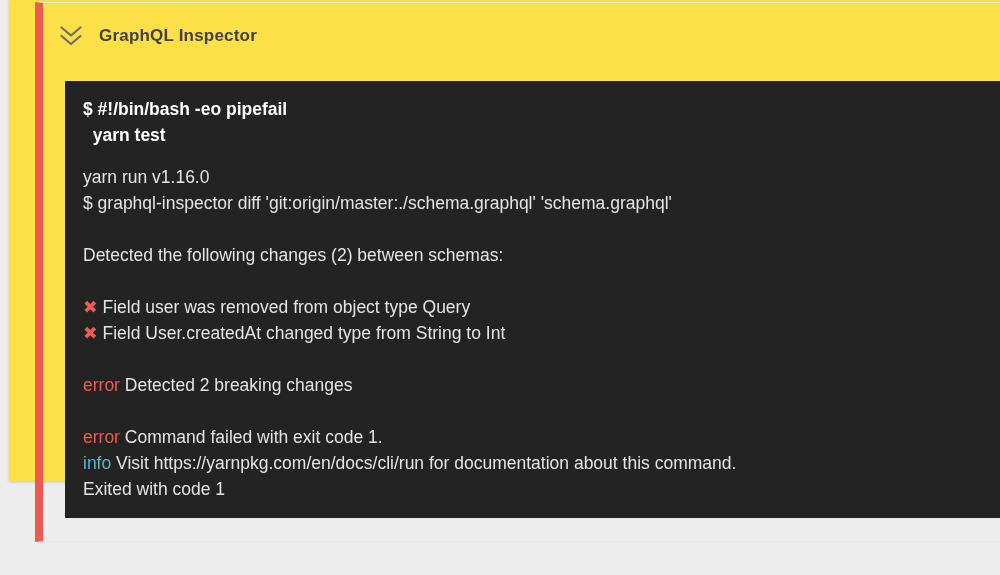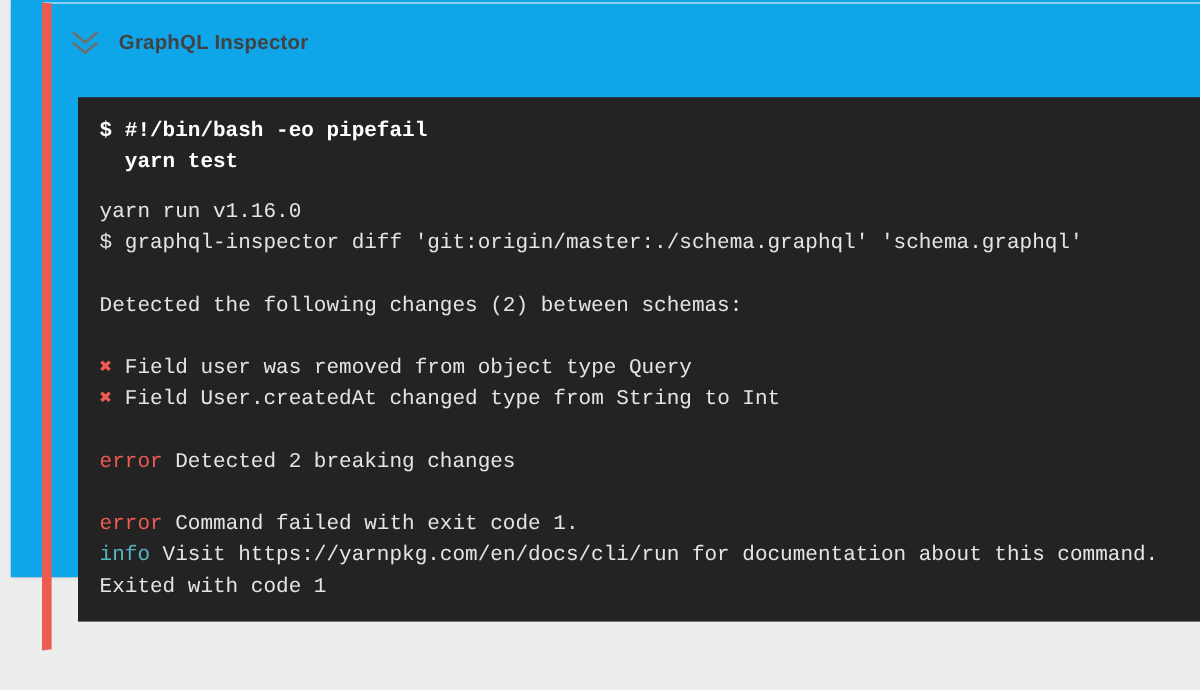--- a/index.html
+++ b/index.html
@@ -5,21 +5,21 @@
   * { margin: 0; padding: 0; box-sizing: border-box; }
   html, body {
     width: 1000px; height: 575px;
     overflow: hidden;
     background: #ededed;
     font-family: "Liberation Sans", sans-serif;
   }
   .card {
     margin-left: 9px;
     height: 481px;
-    background: #0ea5e9;
+    background: #fde047;
     padding-top: 2px;
     box-shadow: 0 1px 3px rgba(0,0,0,0.18);
   }
   .step {
     margin-left: 26px;
     height: 540px;
     border-top: 1px solid #e8e8e8;
     border-bottom: 1px solid #e8e8e8;
     border-left: 8px solid #ec5a52;
   }
@@ -38,21 +38,21 @@
     font-size: 17px;
     font-weight: 700;
     color: #424242;
     letter-spacing: 0.2px;
   }
   .terminal {
     margin-left: 22px;
     margin-top: 34px;
     background: #232323;
     padding: 15px 8px 16px 18px;
-    font-family: Liberation Mono, monospace;
+    font-family: Liberation Sans, sans-serif;
     font-size: 17.5px;
     line-height: 26px;
     color: #e4e4e4;
     white-space: pre;
     overflow: hidden;
   }
   .tline { height: 26px; }
   .tblank { height: 26px; }
   .tgap { height: 16px; }
   .seg-bold  { font-weight: 700; color: #ffffff; }

